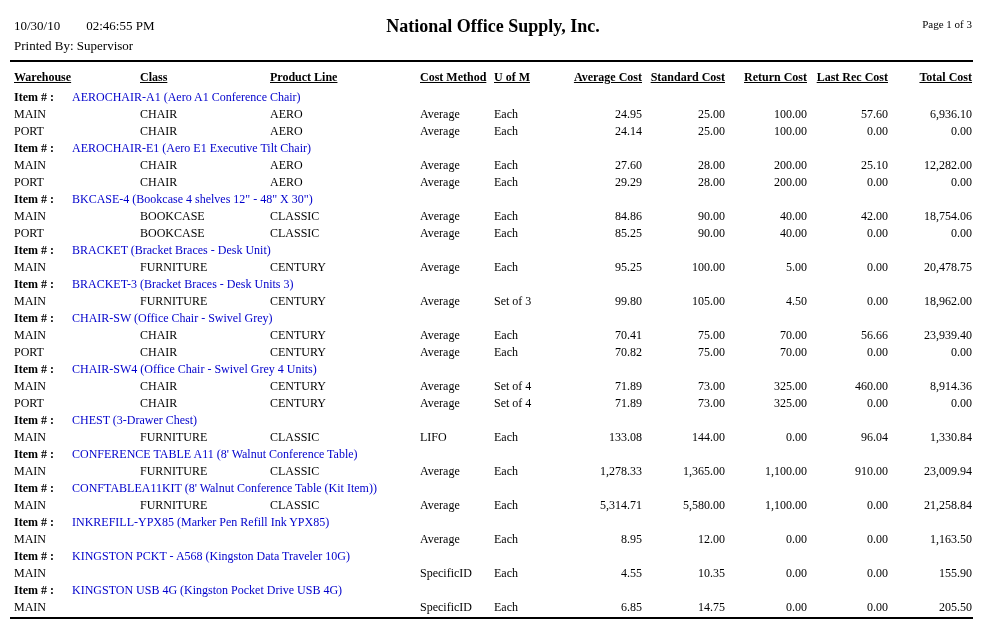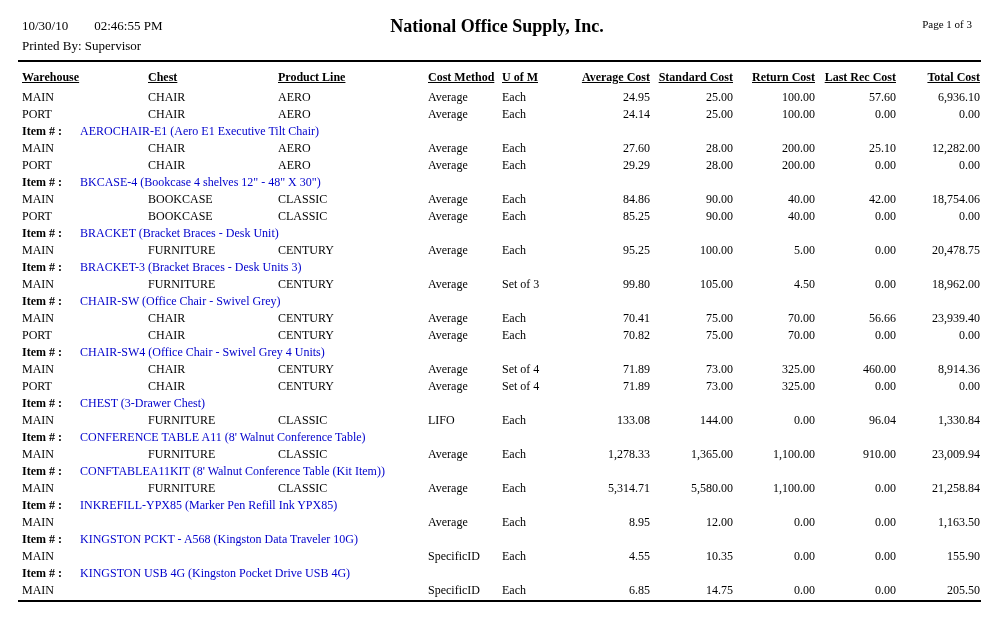--- a/index.html
+++ b/index.html
@@ -3,21 +3,21 @@
 <meta charset="utf-8">
 <style>
   * { box-sizing: border-box; }
   html, body {
     margin: 0; padding: 0;
     background: #ffffff;
     font-family: "Liberation Serif", serif;
     color: #000;
   }
   body { width: 987px; height: 626px; overflow: hidden; }
-  .page { position: relative; padding: 10px 15px 0 22px; }
+  .page { position: relative; padding: 10px 15px 0 14px; }
 
   
   .hdr { position: relative; height: 50px; }
   .hdr-left { position: absolute; left: 0; top: 8px; font-size: 13px; }
   .hdr-time { margin-left: 26px; }
   .printed-by { position: absolute; left: 0; top: 28px; font-size: 13px; text-align: right; }
   .hdr-center { position: absolute; left: 0; width: 100%; text-align: center; }
   .company { top: 6px; font-size: 18px; font-weight: bold; }
   .rtitle  { top: 23px; font-size: 17px; font-weight: bold; }
   .page-no { position: absolute; right: 0; top: 8px; font-size: 11px; }
@@ -77,33 +77,36 @@
         <col style="width:60px">
         <col style="width:88px">
       <col style="width:83px">
         <col style="width:82px">
         <col style="width:81px">
       <col style="width:84px">
     </colgroup>
     <thead>
       <tr id="col-header-row">
           <th><span>Warehouse</span></th>
-          <th><span>Chest</span></th>
+          <th><span>Class</span></th>
           <th><span>Product Line</span></th>
           <th><span>Cost Method</span></th>
           <th><span>U of M</span></th>
           <th class="num"><span>Average Cost</span></th>
           <th class="num"><span>Standard Cost</span></th>
           <th class="num"><span>Return Cost</span></th>
           <th class="num"><span>Last Rec Cost</span></th>
           <th class="num"><span>Total Cost</span></th>
         </tr>
     </thead>
     <tbody id="table-body">
         <tr>
+          <td colspan="10"><span class="item-label">Item # :</span><span class="item-desc">AEROCHAIR-A1 (Aero A1 Conference Chair)</span></td>
+        </tr>
+        <tr>
           <td>MAIN</td>
           <td>CHAIR</td>
           <td>AERO</td>
           <td>Average</td>
           <td>Each</td>
           <td class="num">24.95</td>
           <td class="num">25.00</td>
           <td class="num">100.00</td>
           <td class="num">57.60</td>
           <td class="num">6,936.10</td>

